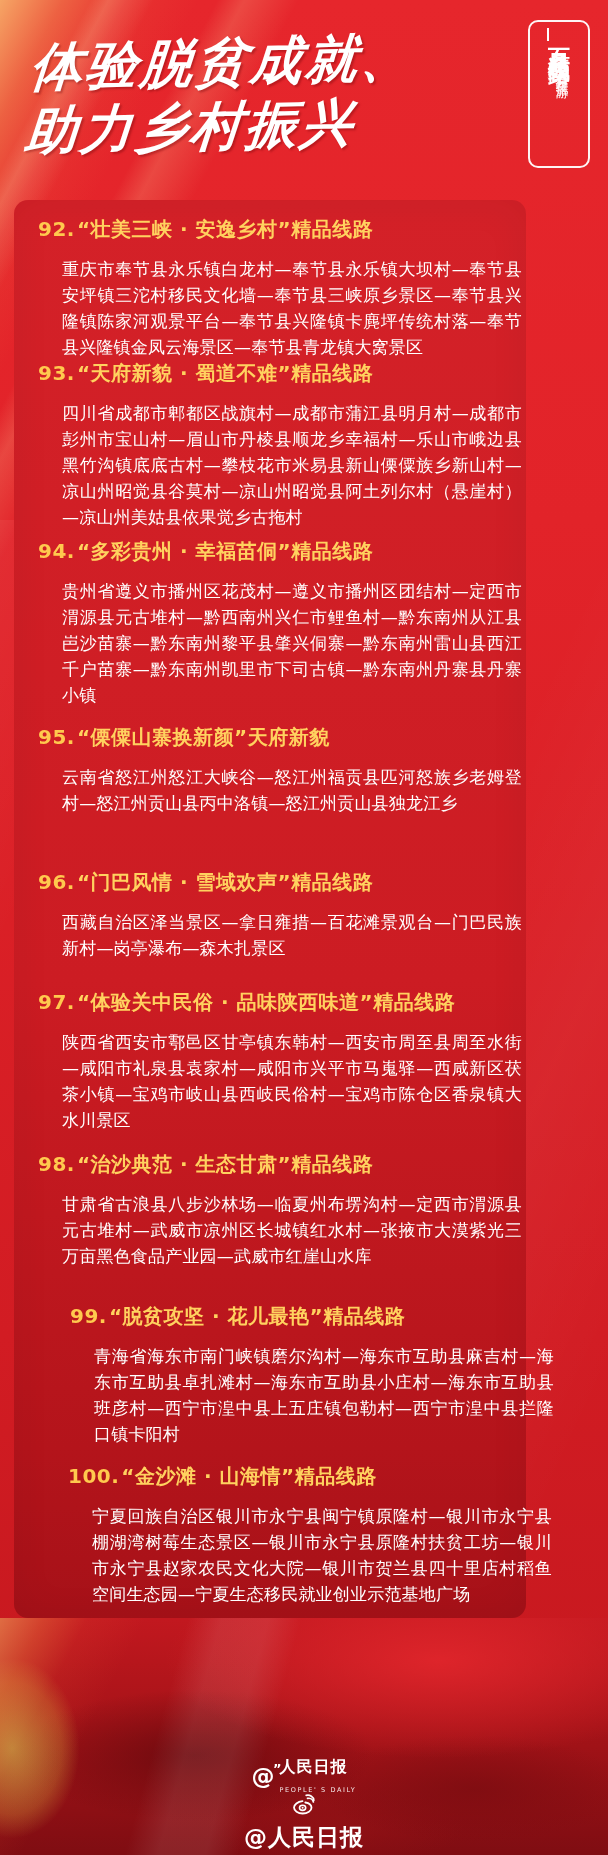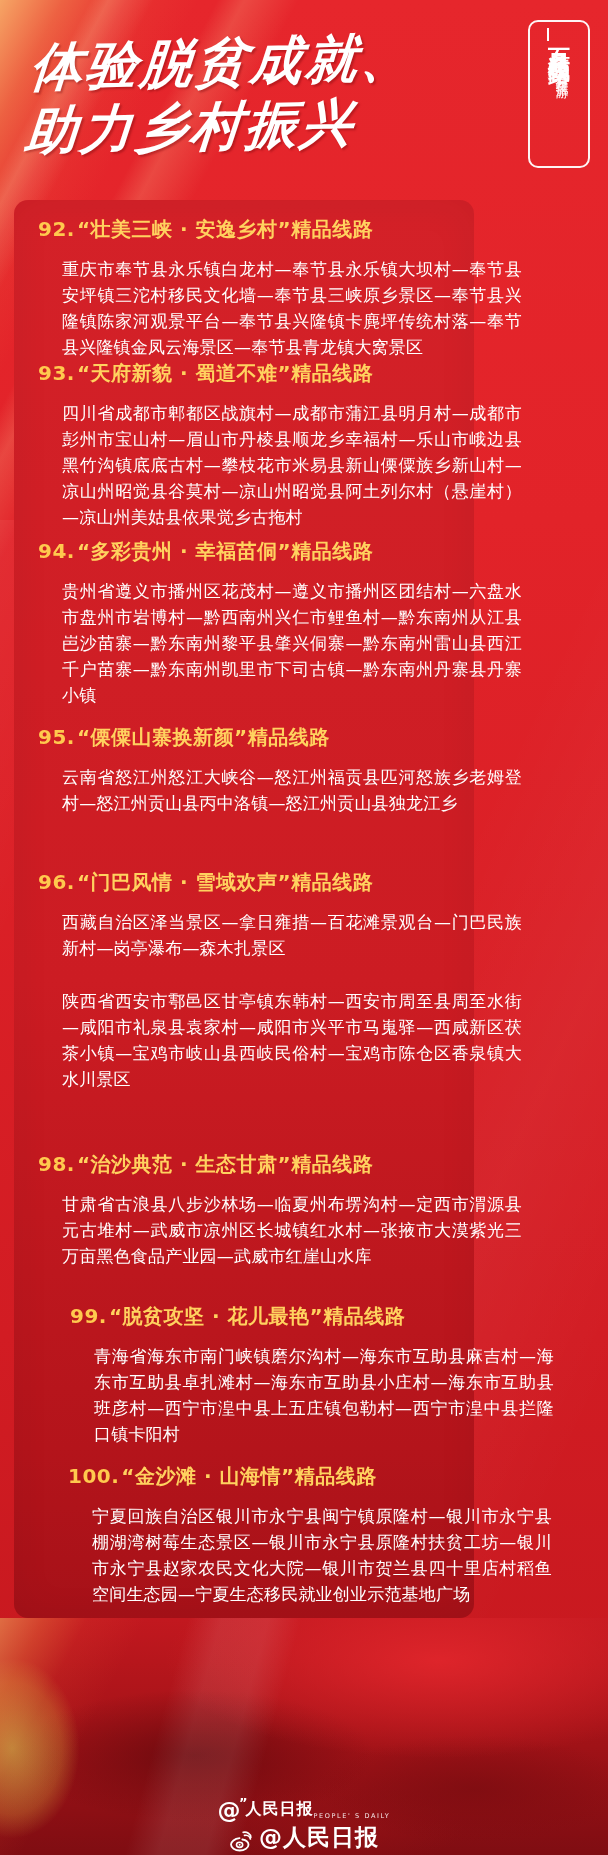--- a/index.html
+++ b/index.html
@@ -35,21 +35,21 @@
     border:2px solid rgba(255,255,255,.95);border-radius:10px;
     display:flex;justify-content:center;align-items:flex-start;
     padding:8px 2px;box-sizing:border-box;
   }
   .badge-cols{writing-mode:vertical-rl;text-orientation:upright;color:#fff;height:100%;display:flex;}
   .badge-primary{font-size:22px;font-weight:700;letter-spacing:3px;line-height:30px;}
   .badge-secondary{font-size:12.5px;letter-spacing:2px;line-height:24px;margin-top:14px;opacity:.96;}
   .badge-divider{position:absolute;top:6px;left:17px;width:2px;height:13px;background:#fff;}
   
   .panel{
-    position:absolute;left:14px;top:200px;width:460px;height:1418px;
+    position:absolute;left:14px;top:200px;width:512px;height:1418px;
     border-radius:14px;
     background:linear-gradient(180deg,#d42128 0%,#cc1c23 55%,#b4141b 88%,#a61118 100%);
     box-shadow:inset 0 0 40px rgba(0,0,0,.06);
   }
   .route{position:absolute;left:0;width:580px;}
   .route-heading{
     margin:0 0 13px 24px;font-size:20px;font-weight:700;color:#ffd25f;
     letter-spacing:.5px;line-height:28px;
   }
   .route-number{color:#ffc94e;margin-right:2px;}
@@ -70,24 +70,24 @@
       radial-gradient(ellipse 200px 70px at 55% 88%,rgba(150,18,22,.6),transparent 65%),
       linear-gradient(180deg,#c2181f 0%,#a61318 45%,#7f0d12 100%);
   }
   .footer{
     position:absolute;left:0;bottom:2px;width:100%;
     display:flex;flex-direction:column;align-items:center;gap:1px;color:#fff;
   }
   .logo-small{display:flex;align-items:center;gap:5px;}
   .logo-at{font-size:23px;font-weight:700;position:relative;line-height:22px;}
   .logo-at .ticks{position:absolute;top:-7px;right:-7px;font-size:13px;font-weight:700;}
-  .logo-stack{display:flex;flex-direction:row;align-items:flex-start;line-height:1;}
+  .logo-stack{display:flex;flex-direction:column;align-items:flex-start;line-height:1;}
   .logo-name{font-size:16px;font-weight:700;letter-spacing:1px;}
   .logo-sub{font-size:6.5px;letter-spacing:1.6px;margin-top:12px;opacity:.9;}
-  .logo-large{display:flex;align-items:flex-end;gap:6px;}
+  .logo-large{display:flex;align-items:center;gap:6px;flex-direction:column;}
   .logo-handle{font-size:23px;font-weight:700;letter-spacing:1px;}
   .weibo-svg{display:block;}
 </style>
 </head>
 <body>
 
 <div class="page">
   <div class="top-streaks"></div>
   <div class="mid-sheen"></div>
 
@@ -116,38 +116,41 @@
     <h2 class="route-heading">
       <span class="route-number">93.</span><span class="route-title">“天府新貌 · 蜀道不难”精品线路</span>
     </h2>
     <p class="route-body">四川省成都市郫都区战旗村—成都市蒲江县明月村—成都市彭州市宝山村—眉山市丹棱县顺龙乡幸福村—乐山市峨边县黑竹沟镇底底古村—攀枝花市米易县新山傈僳族乡新山村—凉山州昭觉县谷莫村—凉山州昭觉县阿土列尔村（悬崖村）—凉山州美姑县依果觉乡古拖村</p>
   </section>
 
   <section class="route" style="top: 337px;">
     <h2 class="route-heading">
       <span class="route-number">94.</span><span class="route-title">“多彩贵州 · 幸福苗侗”精品线路</span>
     </h2>
-    <p class="route-body">贵州省遵义市播州区花茂村—遵义市播州区团结村—六盘水市盘州市岩博村—黔西南州兴仁市鲤鱼村—黔东南州从江县岜沙苗寨—黔东南州黎平县肇兴侗寨—黔东南州雷山县西江千户苗寨—黔东南州凯里市下司古镇—黔东南州丹寨县丹寨小镇</p>
+    <p class="route-body">贵州省遵义市播州区花茂村—遵义市播州区团结村—定西市渭源县元古堆村—黔西南州兴仁市鲤鱼村—黔东南州从江县岜沙苗寨—黔东南州黎平县肇兴侗寨—黔东南州雷山县西江千户苗寨—黔东南州凯里市下司古镇—黔东南州丹寨县丹寨小镇</p>
   </section>
 
   <section class="route" style="top: 523px;">
     <h2 class="route-heading">
-      <span class="route-number">95.</span><span class="route-title">“傈僳山寨换新颜”精品线路</span>
+      <span class="route-number">95.</span><span class="route-title">“傈僳山寨换新颜”天府新貌</span>
     </h2>
     <p class="route-body">云南省怒江州怒江大峡谷—怒江州福贡县匹河怒族乡老姆登村—怒江州贡山县丙中洛镇—怒江州贡山县独龙江乡</p>
   </section>
 
   <section class="route" style="top: 668px;">
     <h2 class="route-heading">
       <span class="route-number">96.</span><span class="route-title">“门巴风情 · 雪域欢声”精品线路</span>
     </h2>
     <p class="route-body">西藏自治区泽当景区—拿日雍措—百花滩景观台—门巴民族新村—岗亭瀑布—森木扎景区</p>
   </section>
 
   <section class="route" style="top: 788px;">
+    <h2 class="route-heading">
+      <span class="route-number">97.</span><span class="route-title">“体验关中民俗 · 品味陕西味道”精品线路</span>
+    </h2>
     <p class="route-body">陕西省西安市鄠邑区甘亭镇东韩村—西安市周至县周至水街—咸阳市礼泉县袁家村—咸阳市兴平市马嵬驿—西咸新区茯茶小镇—宝鸡市岐山县西岐民俗村—宝鸡市陈仓区香泉镇大水川景区</p>
   </section>
 
   <section class="route" style="top: 950px;">
     <h2 class="route-heading">
       <span class="route-number">98.</span><span class="route-title">“治沙典范 · 生态甘肃”精品线路</span>
     </h2>
     <p class="route-body">甘肃省古浪县八步沙林场—临夏州布塄沟村—定西市渭源县元古堆村—武威市凉州区长城镇红水村—张掖市大漠紫光三万亩黑色食品产业园—武威市红崖山水库</p>
   </section>
 

